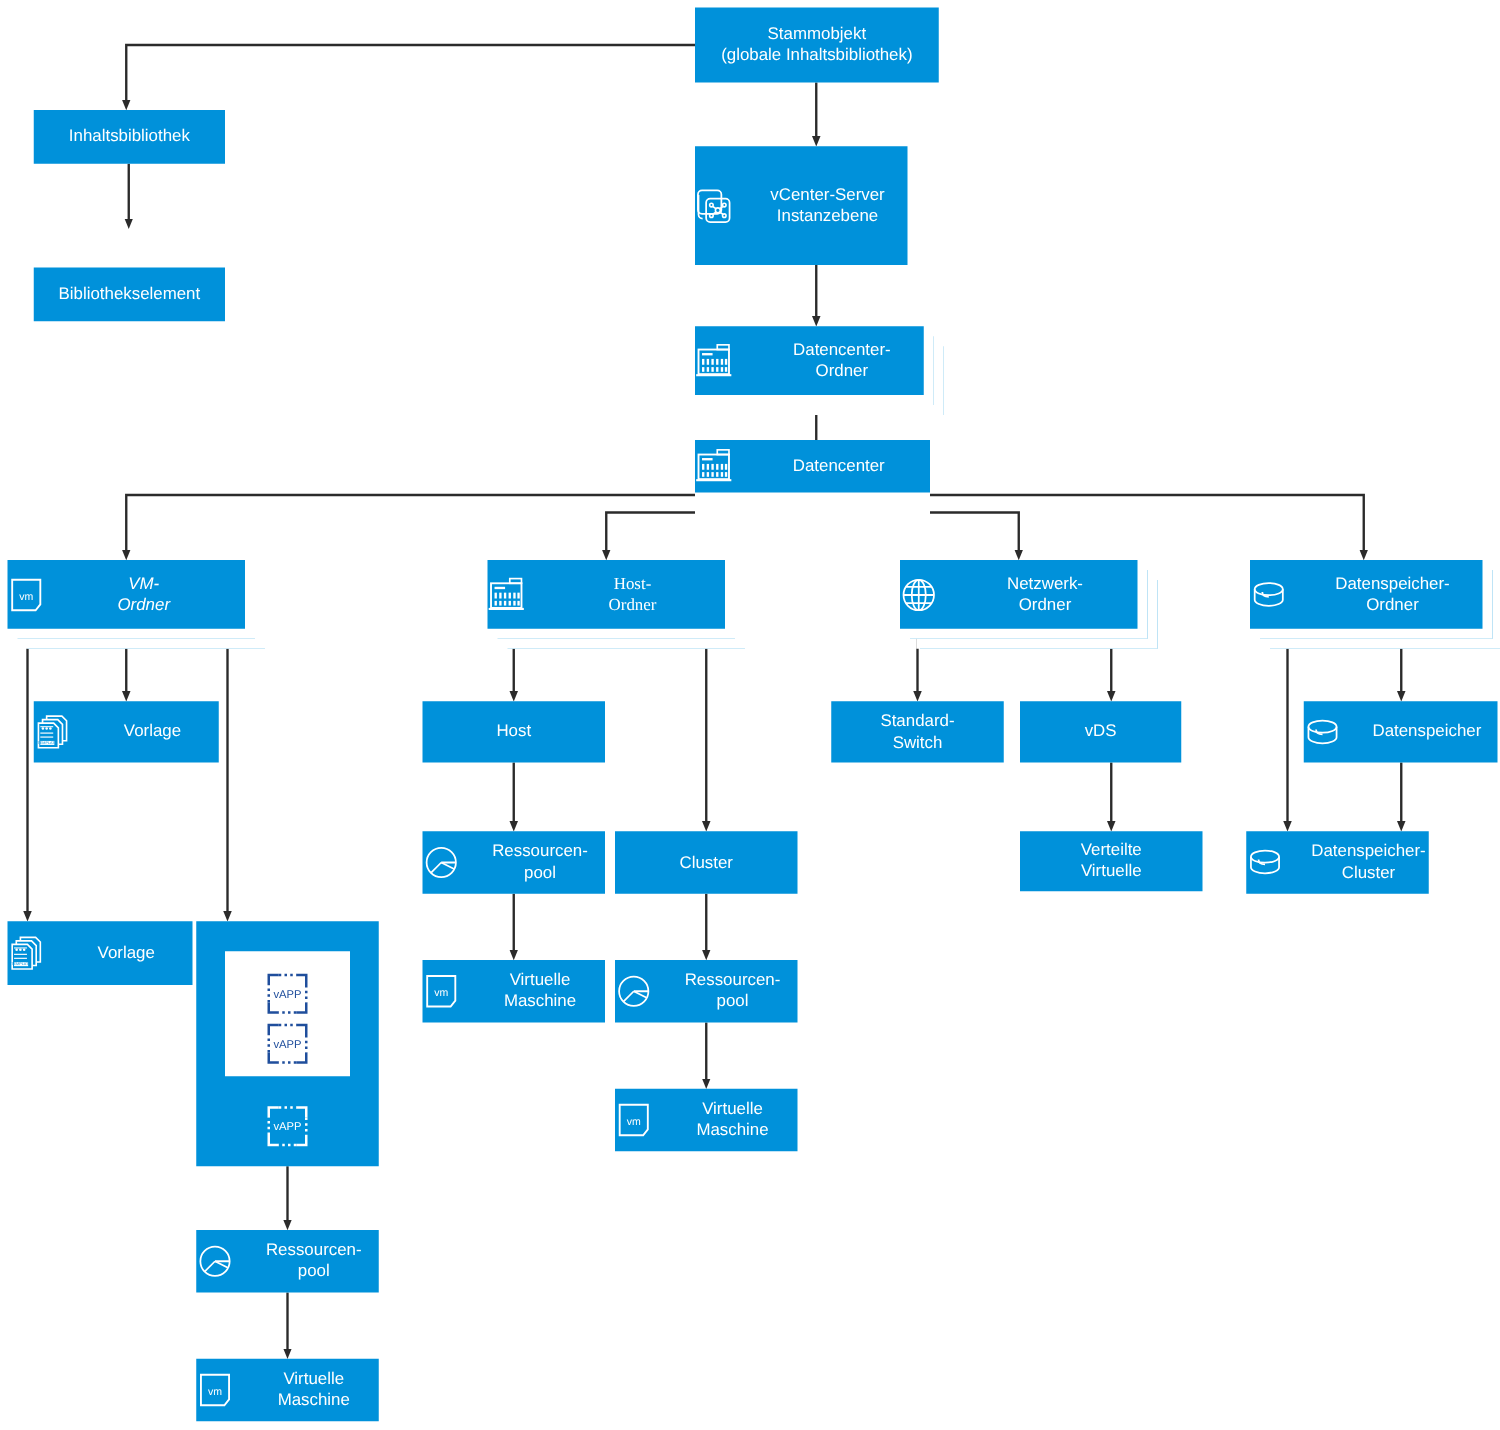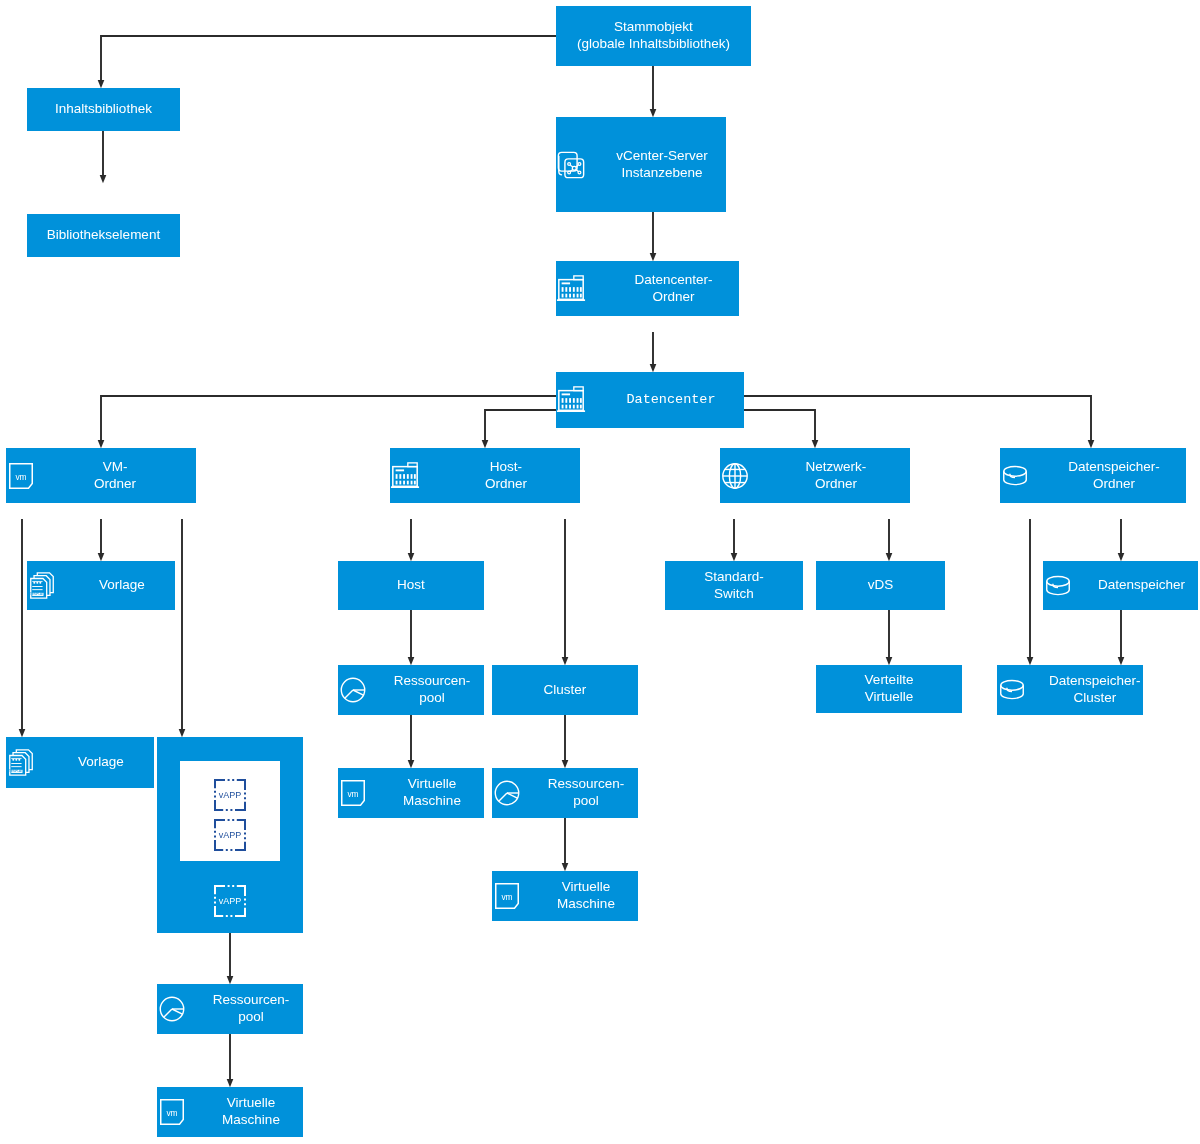--- a/index.html
+++ b/index.html
@@ -144,21 +144,21 @@
               <rect x="18" y="21" width="2" height="4"></rect>
               <rect x="22" y="21" width="2" height="4"></rect>
               <rect x="25.5" y="21" width="2" height="4"></rect>
             </g>
             <rect x="1" y="27" width="30" height="1.8" fill="#ffffff"></rect>
           </svg>
         </span>
         <span class="lbl" style="">Datencenter-
 Ordner</span>
       </div>
-      <div class="node with-icon" style="left: 556px; top: 372px; width: 188px; height: 56px; font-family: Liberation Mono, monospace;">
+      <div class="node with-icon" style="left: 556px; top: 352px; width: 188px; height: 42px;">
         <span class="ico" style="width: 52px;">
           <svg width="30" height="30" viewBox="0 0 32 32">
             <rect x="3" y="6" width="26" height="21" fill="none" stroke="#ffffff" stroke-width="1.6"></rect>
             <rect x="19" y="2" width="10" height="4" fill="none" stroke="#ffffff" stroke-width="1.4"></rect>
             <rect x="6" y="9" width="9" height="2" fill="#ffffff"></rect>
             <g fill="#ffffff">
               <rect x="6" y="14" width="2" height="5"></rect>
               <rect x="10" y="14" width="2" height="5"></rect>
               <rect x="14" y="14" width="2" height="5"></rect>
               <rect x="18" y="14" width="2" height="5"></rect>
@@ -180,21 +180,21 @@
       <div class="stack-gap" style="left: 19px; top: 461px; width: 193px; height: 58px; z-index: 1;"></div>
       <div class="stack-l" style="left: 14px; top: 456px; width: 190px; height: 55px; z-index: 2;"></div>
       <div class="stack-gap" style="left: 11px; top: 453px; width: 193px; height: 58px; z-index: 2;"></div>
       <div class="node with-icon" style="left: 6px; top: 448px; width: 190px; height: 55px;">
         <span class="ico" style="width: 52px;">
           <svg width="30" height="30" viewBox="0 0 32 32">
             <path d="M4 3 H28 V24 L24 29 H4 Z" fill="none" stroke="#ffffff" stroke-width="1.6"></path>
             <text x="16" y="20" text-anchor="middle" fill="#ffffff" stroke="none" font-family="Liberation Sans, sans-serif" font-size="9">vm</text>
           </svg>
         </span>
-        <span class="lbl" style="padding-right: 24px;">VM-
+        <span class="lbl" style="padding-right: 24px; font-style: italic;">VM-
 Ordner</span>
       </div>
       <div class="stack-l" style="left: 406px; top: 464px; width: 190px; height: 55px; z-index: 1;"></div>
       <div class="stack-gap" style="left: 403px; top: 461px; width: 193px; height: 58px; z-index: 1;"></div>
       <div class="stack-l" style="left: 398px; top: 456px; width: 190px; height: 55px; z-index: 2;"></div>
       <div class="stack-gap" style="left: 395px; top: 453px; width: 193px; height: 58px; z-index: 2;"></div>
       <div class="node with-icon" style="left: 390px; top: 448px; width: 190px; height: 55px;">
         <span class="ico" style="width: 52px;">
           <svg width="30" height="30" viewBox="0 0 32 32">
             <rect x="3" y="6" width="26" height="21" fill="none" stroke="#ffffff" stroke-width="1.6"></rect>
@@ -210,21 +210,21 @@
               <rect x="6" y="21" width="2" height="4"></rect>
               <rect x="10" y="21" width="2" height="4"></rect>
               <rect x="14" y="21" width="2" height="4"></rect>
               <rect x="18" y="21" width="2" height="4"></rect>
               <rect x="22" y="21" width="2" height="4"></rect>
               <rect x="25.5" y="21" width="2" height="4"></rect>
             </g>
             <rect x="1" y="27" width="30" height="1.8" fill="#ffffff"></rect>
           </svg>
         </span>
-        <span class="lbl" style="padding-right: 10px;">Host-
+        <span class="lbl" style="padding-right: 10px; font-family: Liberation Serif, serif;">Host-
 Ordner</span>
       </div>
       <div class="stack-l" style="left: 736px; top: 464px; width: 190px; height: 55px; z-index: 1;"></div>
       <div class="stack-gap" style="left: 733px; top: 461px; width: 193px; height: 58px; z-index: 1;"></div>
       <div class="stack-l" style="left: 728px; top: 456px; width: 190px; height: 55px; z-index: 2;"></div>
       <div class="stack-gap" style="left: 725px; top: 453px; width: 193px; height: 58px; z-index: 2;"></div>
       <div class="node with-icon" style="left: 720px; top: 448px; width: 190px; height: 55px;">
         <span class="ico" style="width: 52px;">
           <svg width="30" height="30" viewBox="0 0 32 32" fill="none" stroke="#ffffff" stroke-width="1.5">
             <circle cx="16" cy="16" r="13"></circle>

